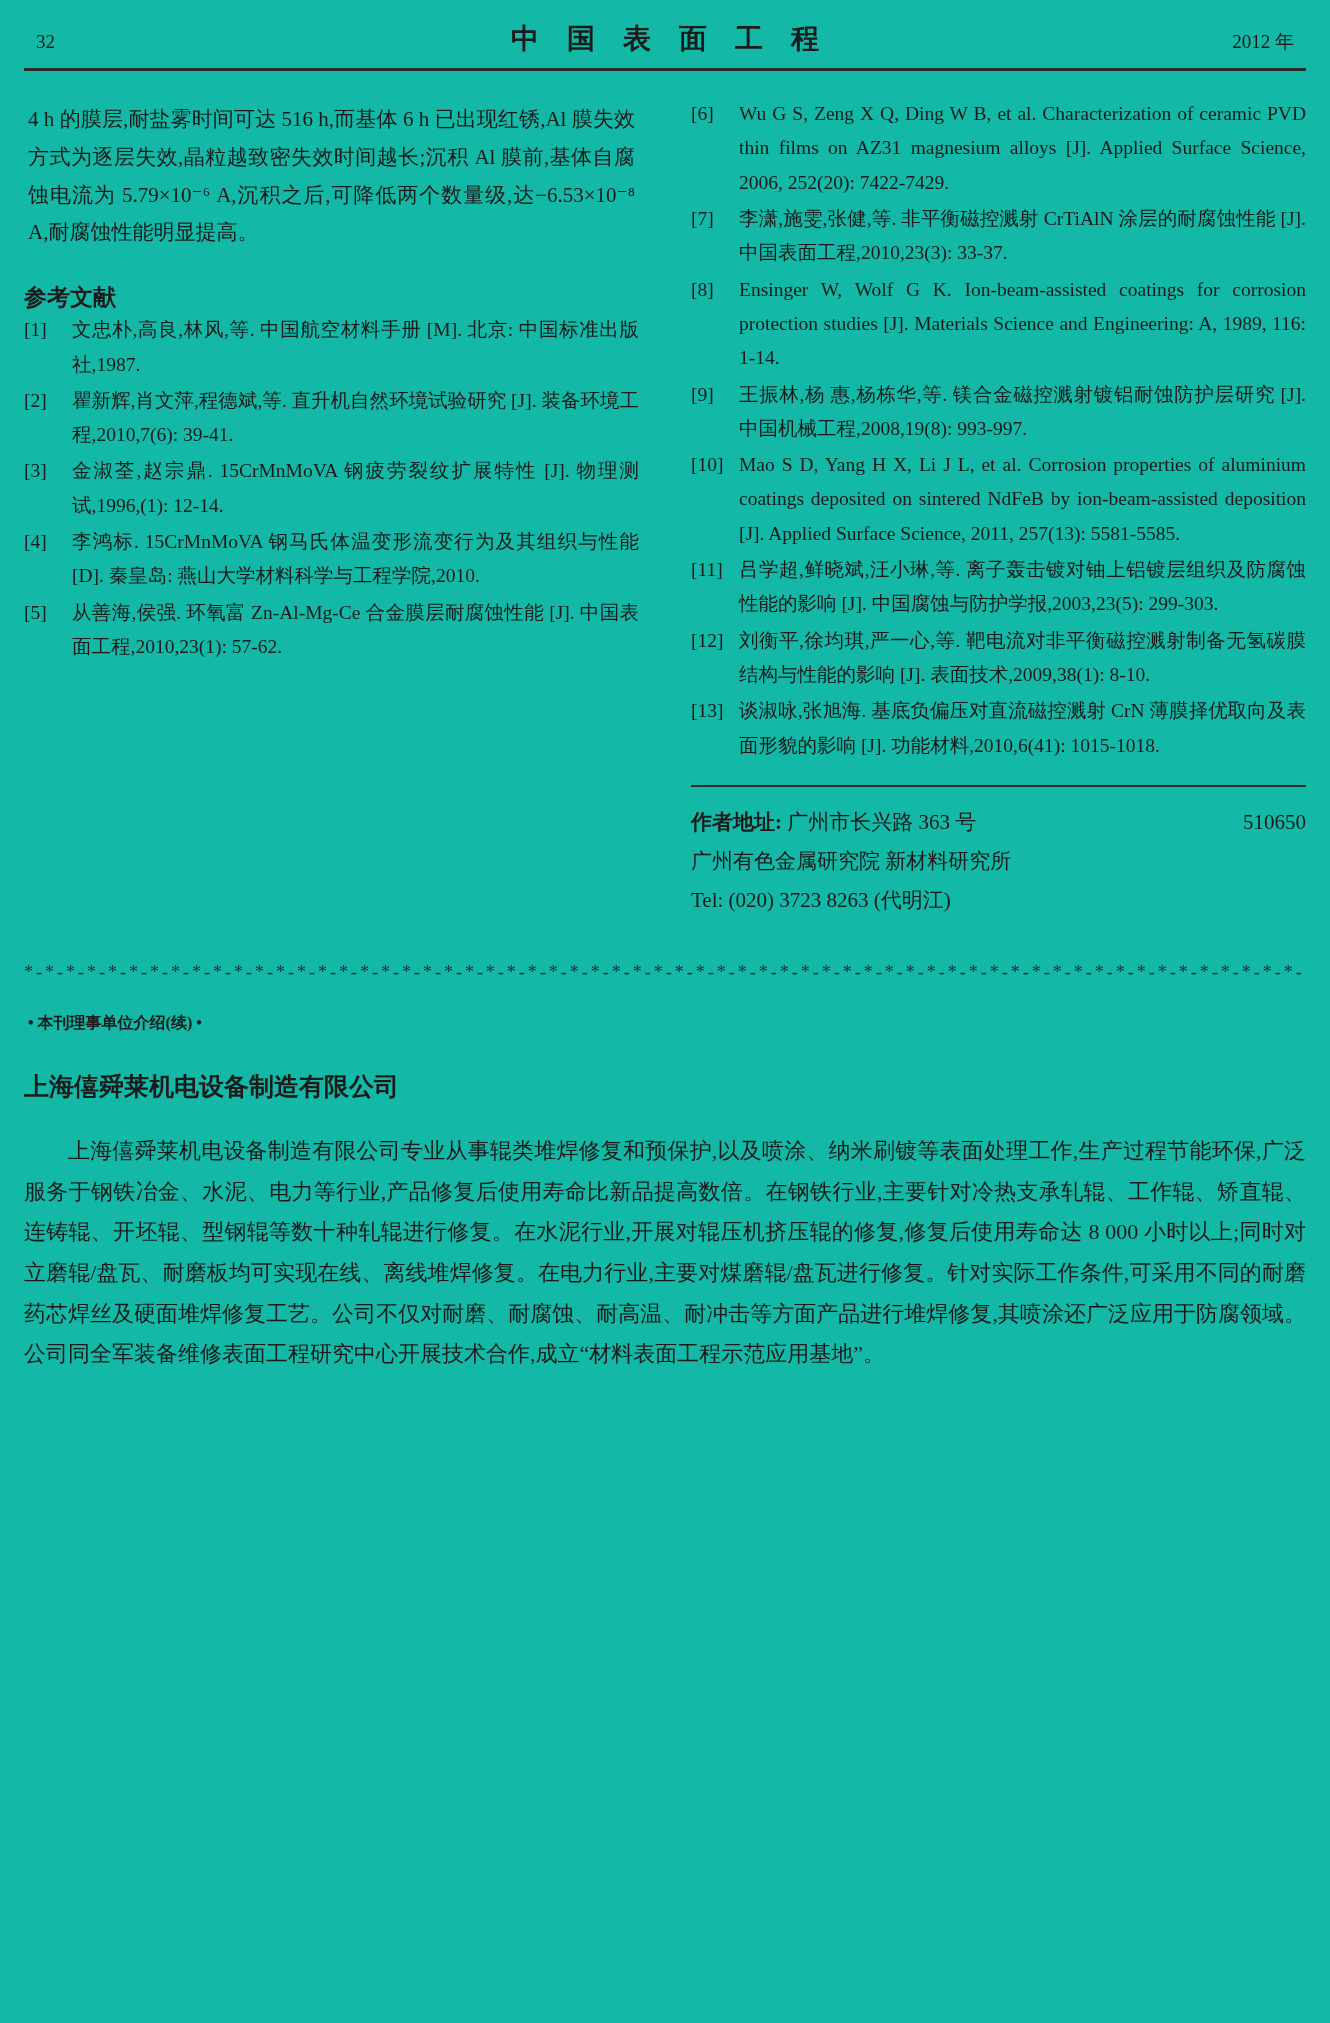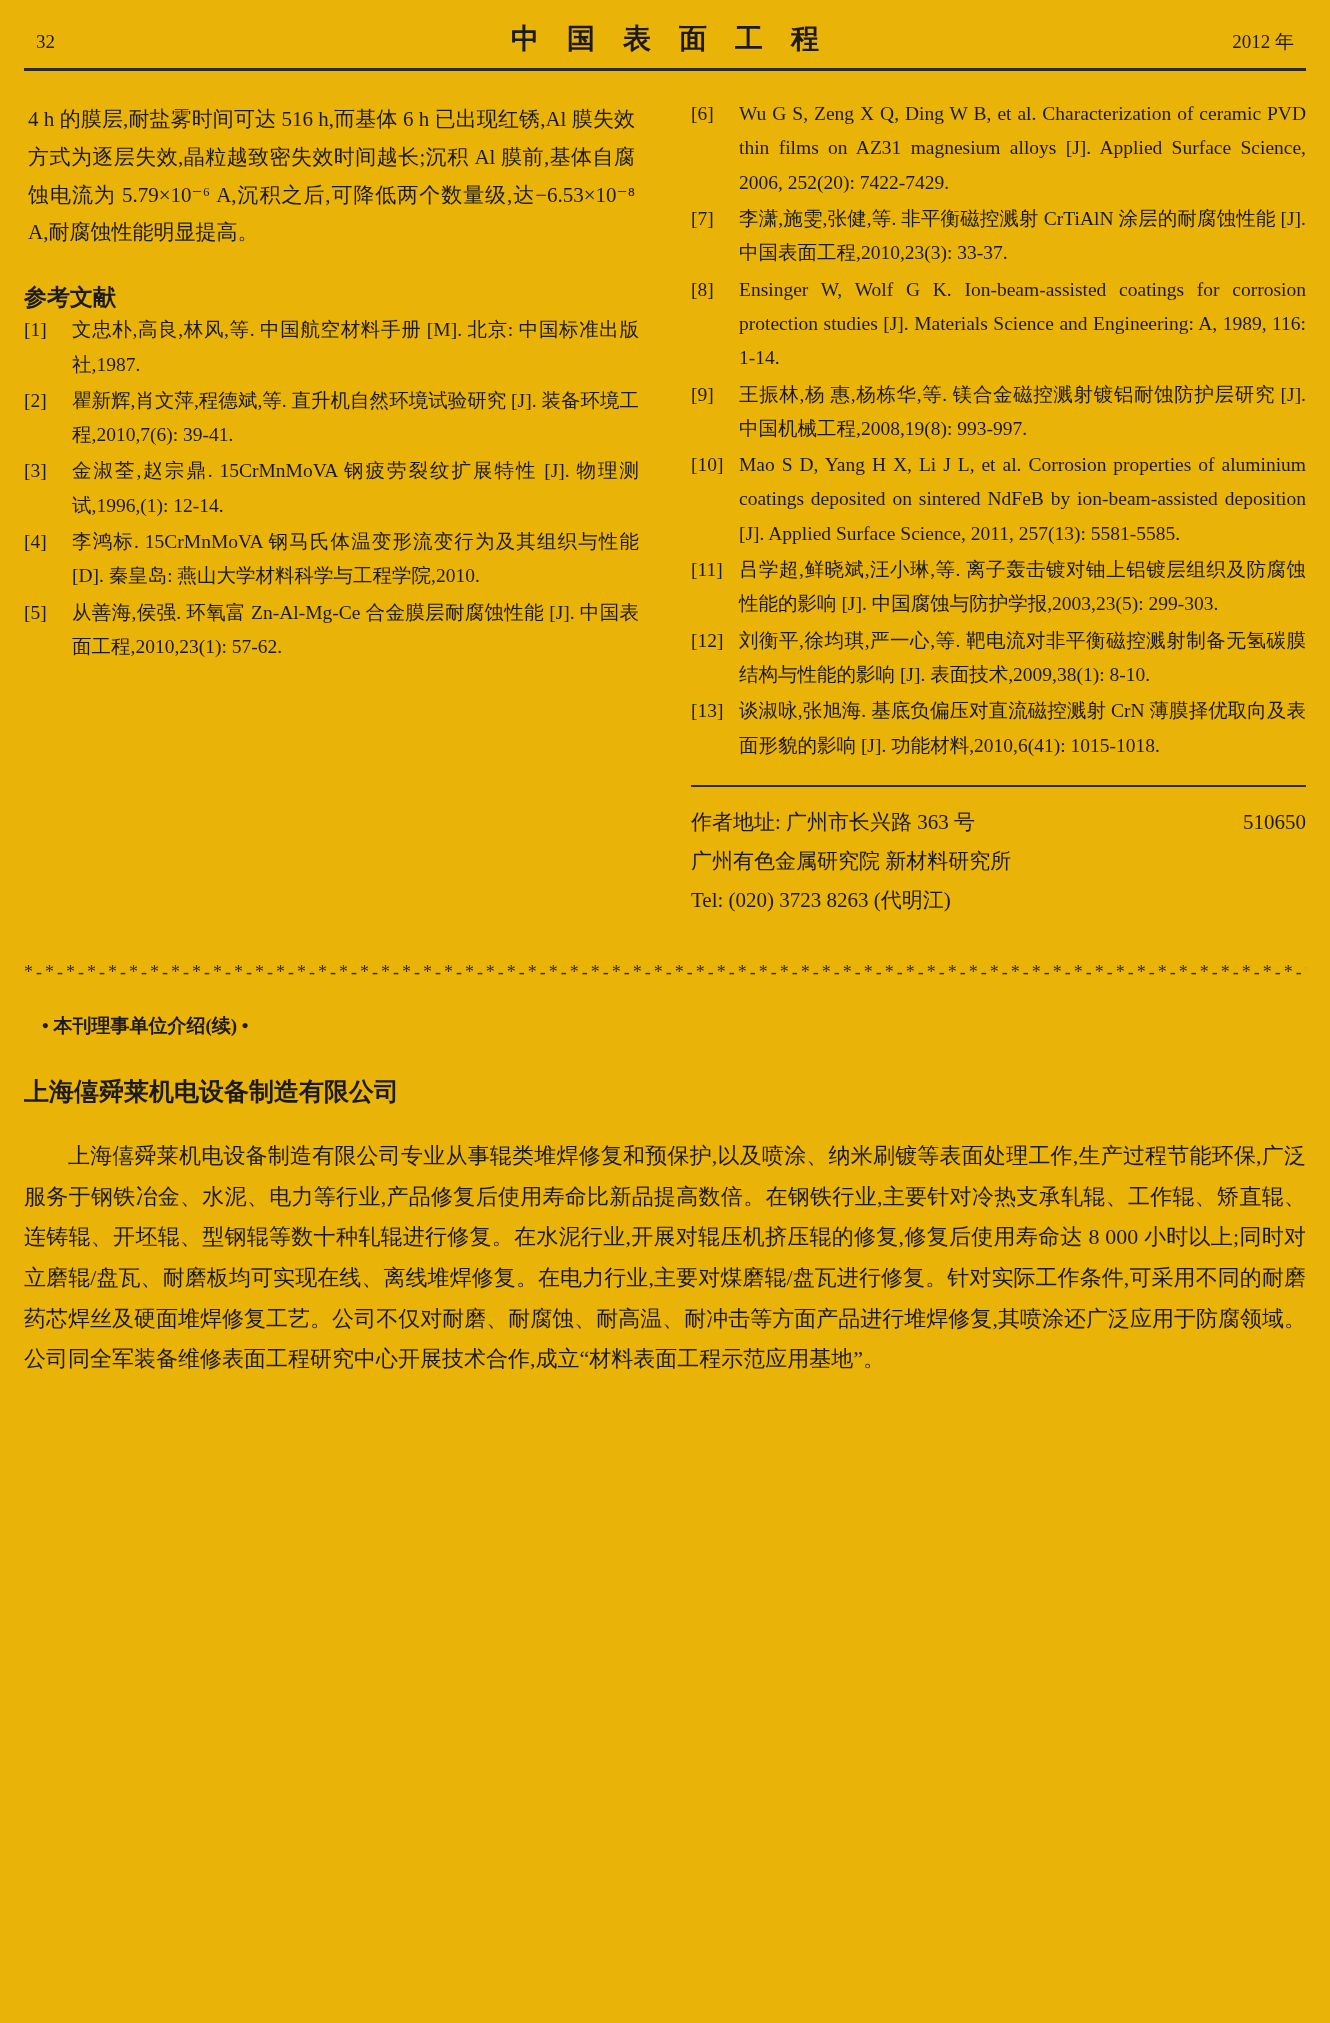--- a/index.html
+++ b/index.html
@@ -1,18 +1,18 @@
 <!DOCTYPE html>
 <html><head>
 <meta charset="utf-8">
 <style>
   * { box-sizing: border-box; }
   html, body { margin: 0; padding: 0; background: #ffffff; }
   .page {
-    width: 1330px; height: 2023px; background: #eab308;
+    width: 1330px; height: 2023px; background: #14b8a6;
     font-family: "Liberation Serif", "DejaVu Serif", serif;
     color: #1b1b1b; padding: 16px 24px 0; overflow: hidden; position: relative;
   }
   .page-header {
     display: grid; grid-template-columns: 1fr auto 1fr; align-items: baseline;
     padding: 4px 12px 10px; font-size: 19px;
   }
   .page-number { justify-self: start; }
   .journal-title { justify-self: center; font-weight: bold; font-size: 28px; }
   .pub-year { justify-self: end; text-align: right; }
@@ -21,26 +21,26 @@
   .col { flex: 1 1 0; min-width: 0; }
   .body-text { margin: 4px; font-size: 21px; line-height: 1.8; text-align: justify; }
   .indent { text-indent: 2em; }
   .refs-heading { font-size: 23px; margin: 30px 0 0; font-weight: bold; }
   .ref { display: flex; font-size: 19.5px; line-height: 1.76; margin: 0 0 2px; }
   .ref-index { flex: 0 0 48px; }
   .ref-text { flex: 1; text-align: justify; }
   .author-rule { height: 2.5px; background: #2b2b2b; margin: 22px 0 16px; }
   .author-block { font-size: 21px; line-height: 1.85; }
   .address-row { display: flex; justify-content: space-between; }
-  .author-label { font-weight: normal; }
+  .author-label { font-weight: bold; }
   .symbol-separator {
     margin: 42px 0 0; text-align: center; font-size: 18px; letter-spacing: 3px;
     white-space: nowrap; overflow: hidden; color: #2b2b2b;
   }
-  .board-label { font-weight: bold; font-size: 19px; margin: 30px 14px 0; padding-left: 4px; }
+  .board-label { font-weight: bold; font-size: 16px; margin: 30px 0 0; padding-left: 4px; }
   .company-title { text-align: left; font-size: 25px; font-weight: bold; margin: 36px 0 28px; }
   .company-text { font-size: 22px; line-height: 1.85; text-align: justify; text-indent: 2em; margin: 0; }
 </style>
 </head>
 <body>
 
 <div class="page">
 
   <header class="page-header">
     <span class="page-number">32</span>

